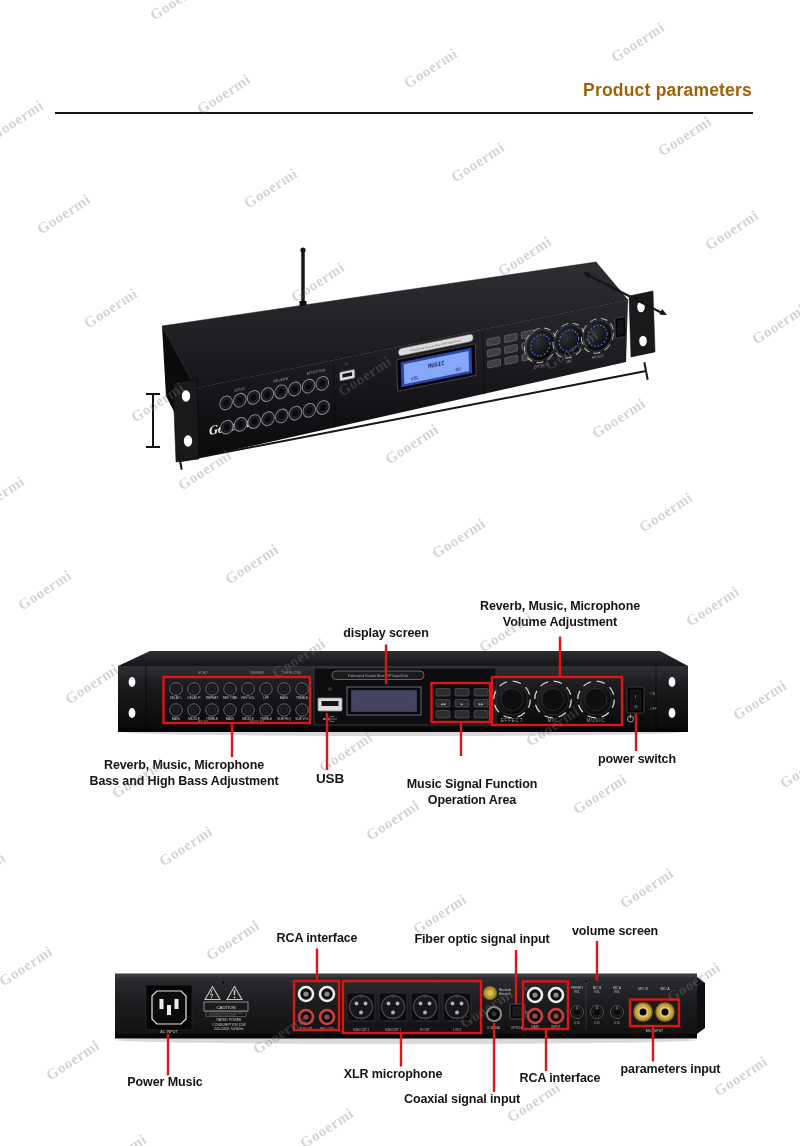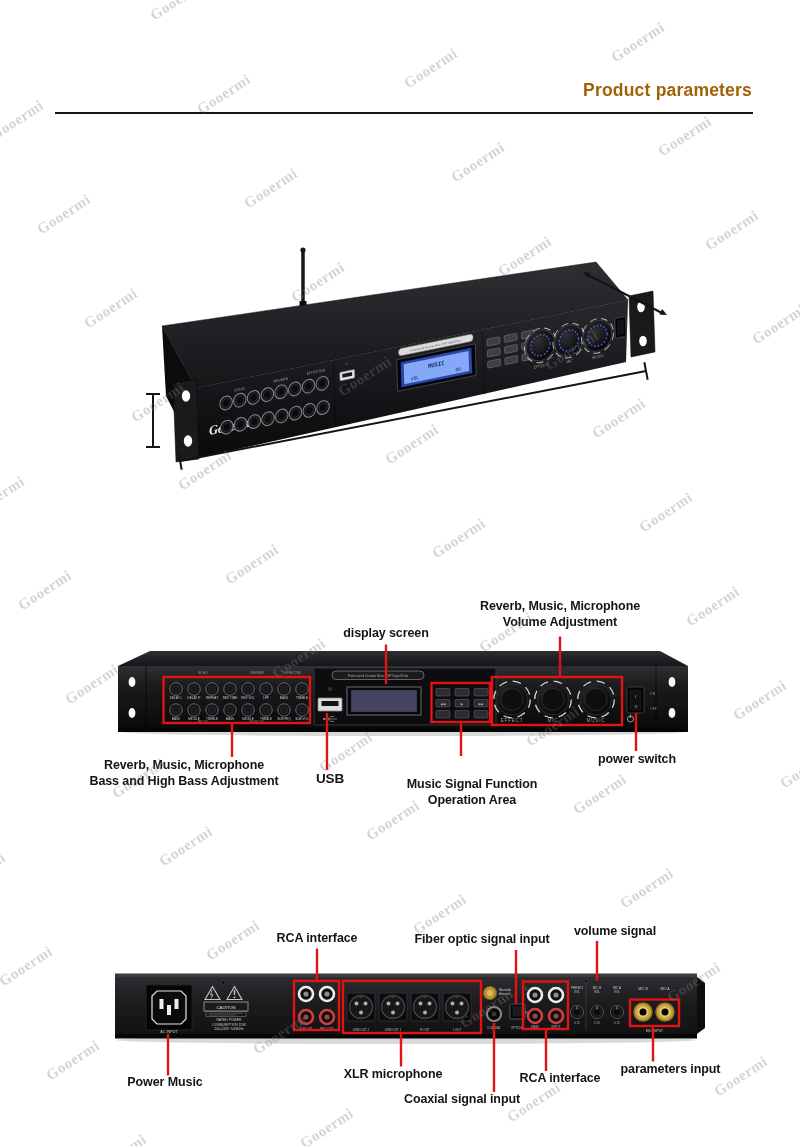--- a/index.html
+++ b/index.html
@@ -55,21 +55,21 @@
   </div>
   <div class="callout" id="co-usb">USB</div>
   <div class="callout" id="co-music">
     <span>Music Signal Function</span>
     <span>Operation Area</span>
   </div>
   <div class="callout" id="co-power-switch">power switch</div>
 
   <div class="callout" id="co-rca1">RCA interface</div>
   <div class="callout" id="co-fiber">Fiber optic signal input</div>
-  <div class="callout" id="co-volctl">volume signal</div>
+  <div class="callout" id="co-volctl">volume screen</div>
   <div class="callout" id="co-powerin">Power Music</div>
   <div class="callout" id="co-xlr">XLR microphone</div>
   <div class="callout" id="co-coax">Coaxial signal input</div>
   <div class="callout" id="co-rca2">RCA interface</div>
   <div class="callout" id="co-mic">parameters input</div>
 
   <svg class="scene" width="800" height="1146" viewBox="0 0 800 1146">
     <defs>
       <linearGradient id="gTopFace" x1="0" y1="0" x2="0" y2="1">
         <stop offset="0" stop-color="#2e2e33"></stop>

